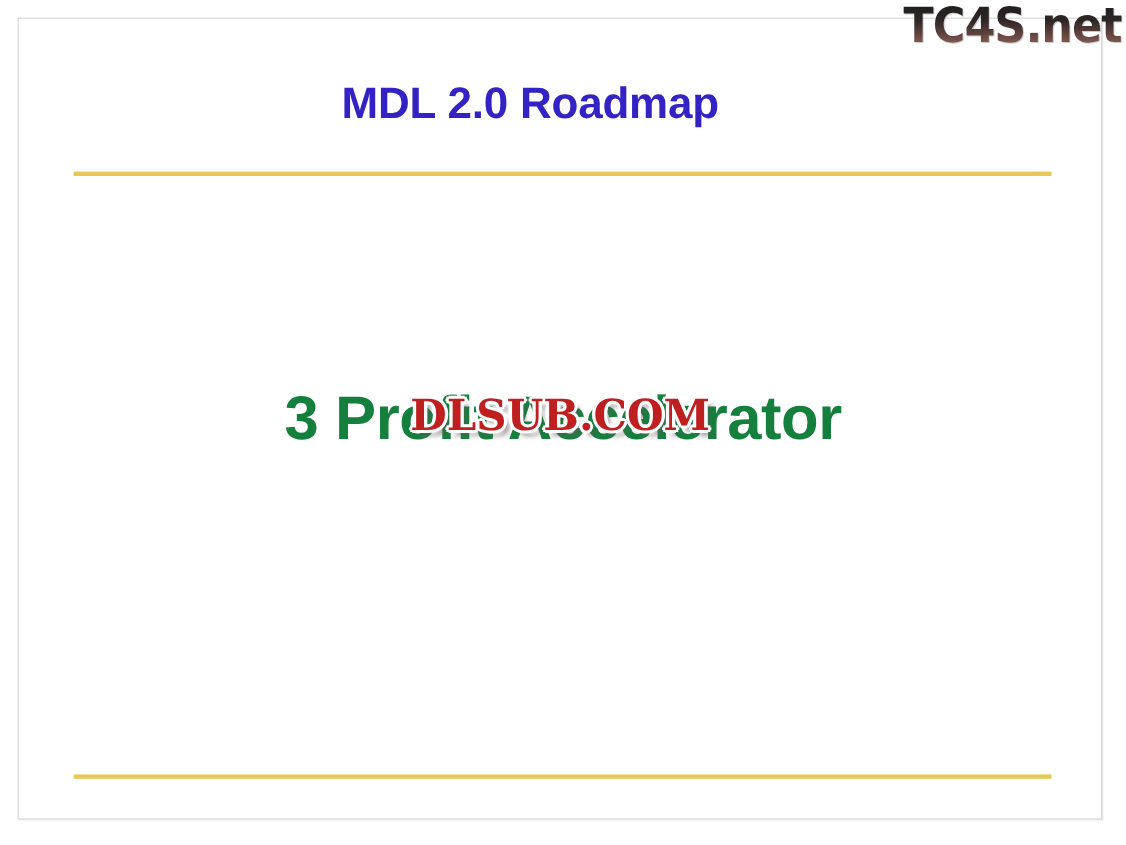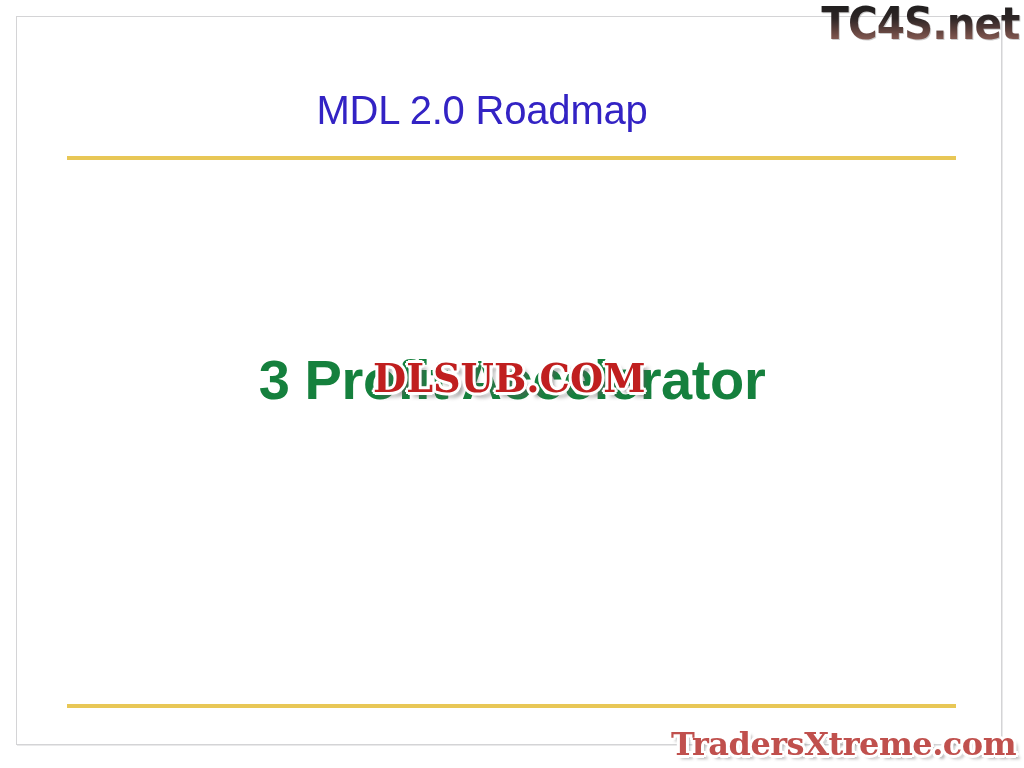--- a/index.html
+++ b/index.html
@@ -36,26 +36,26 @@
     background: #ffffff;
     border: 1px solid #d4d4d6;
     box-sizing: border-box;
     box-shadow: 1px 1px 0 0 #e9e9ea;
   }
 
   
   #slide-title {
     position: absolute;
     left: 0;
-    top: 88px;
+    top: 72px;
     width: 964px;
     text-align: center;
     color: #3323c4;
     font-size: 40px;
-    font-weight: normal;
+    font-weight: bold;
     letter-spacing: -0.2px;
     line-height: 1.1;
     white-space: nowrap;
     font-family: "Liberation Sans", sans-serif;
   }
 
   
   .gold-rule {
     position: absolute;
     left: 67px;
@@ -156,15 +156,14 @@
   <div id="slide-body">
     <span class="body-line">3 Profit Accelerator</span>
   </div>
 
   <div class="gold-rule" id="rule-bottom"></div>
 
   <div id="wm-topright">TC4S.net</div>
 
   <div id="wm-center">DLSUB.COM</div>
 
-  <div id="wm-bottomright">TradersXtreme.com</div>
 
 </div>
 
 </body></html>

